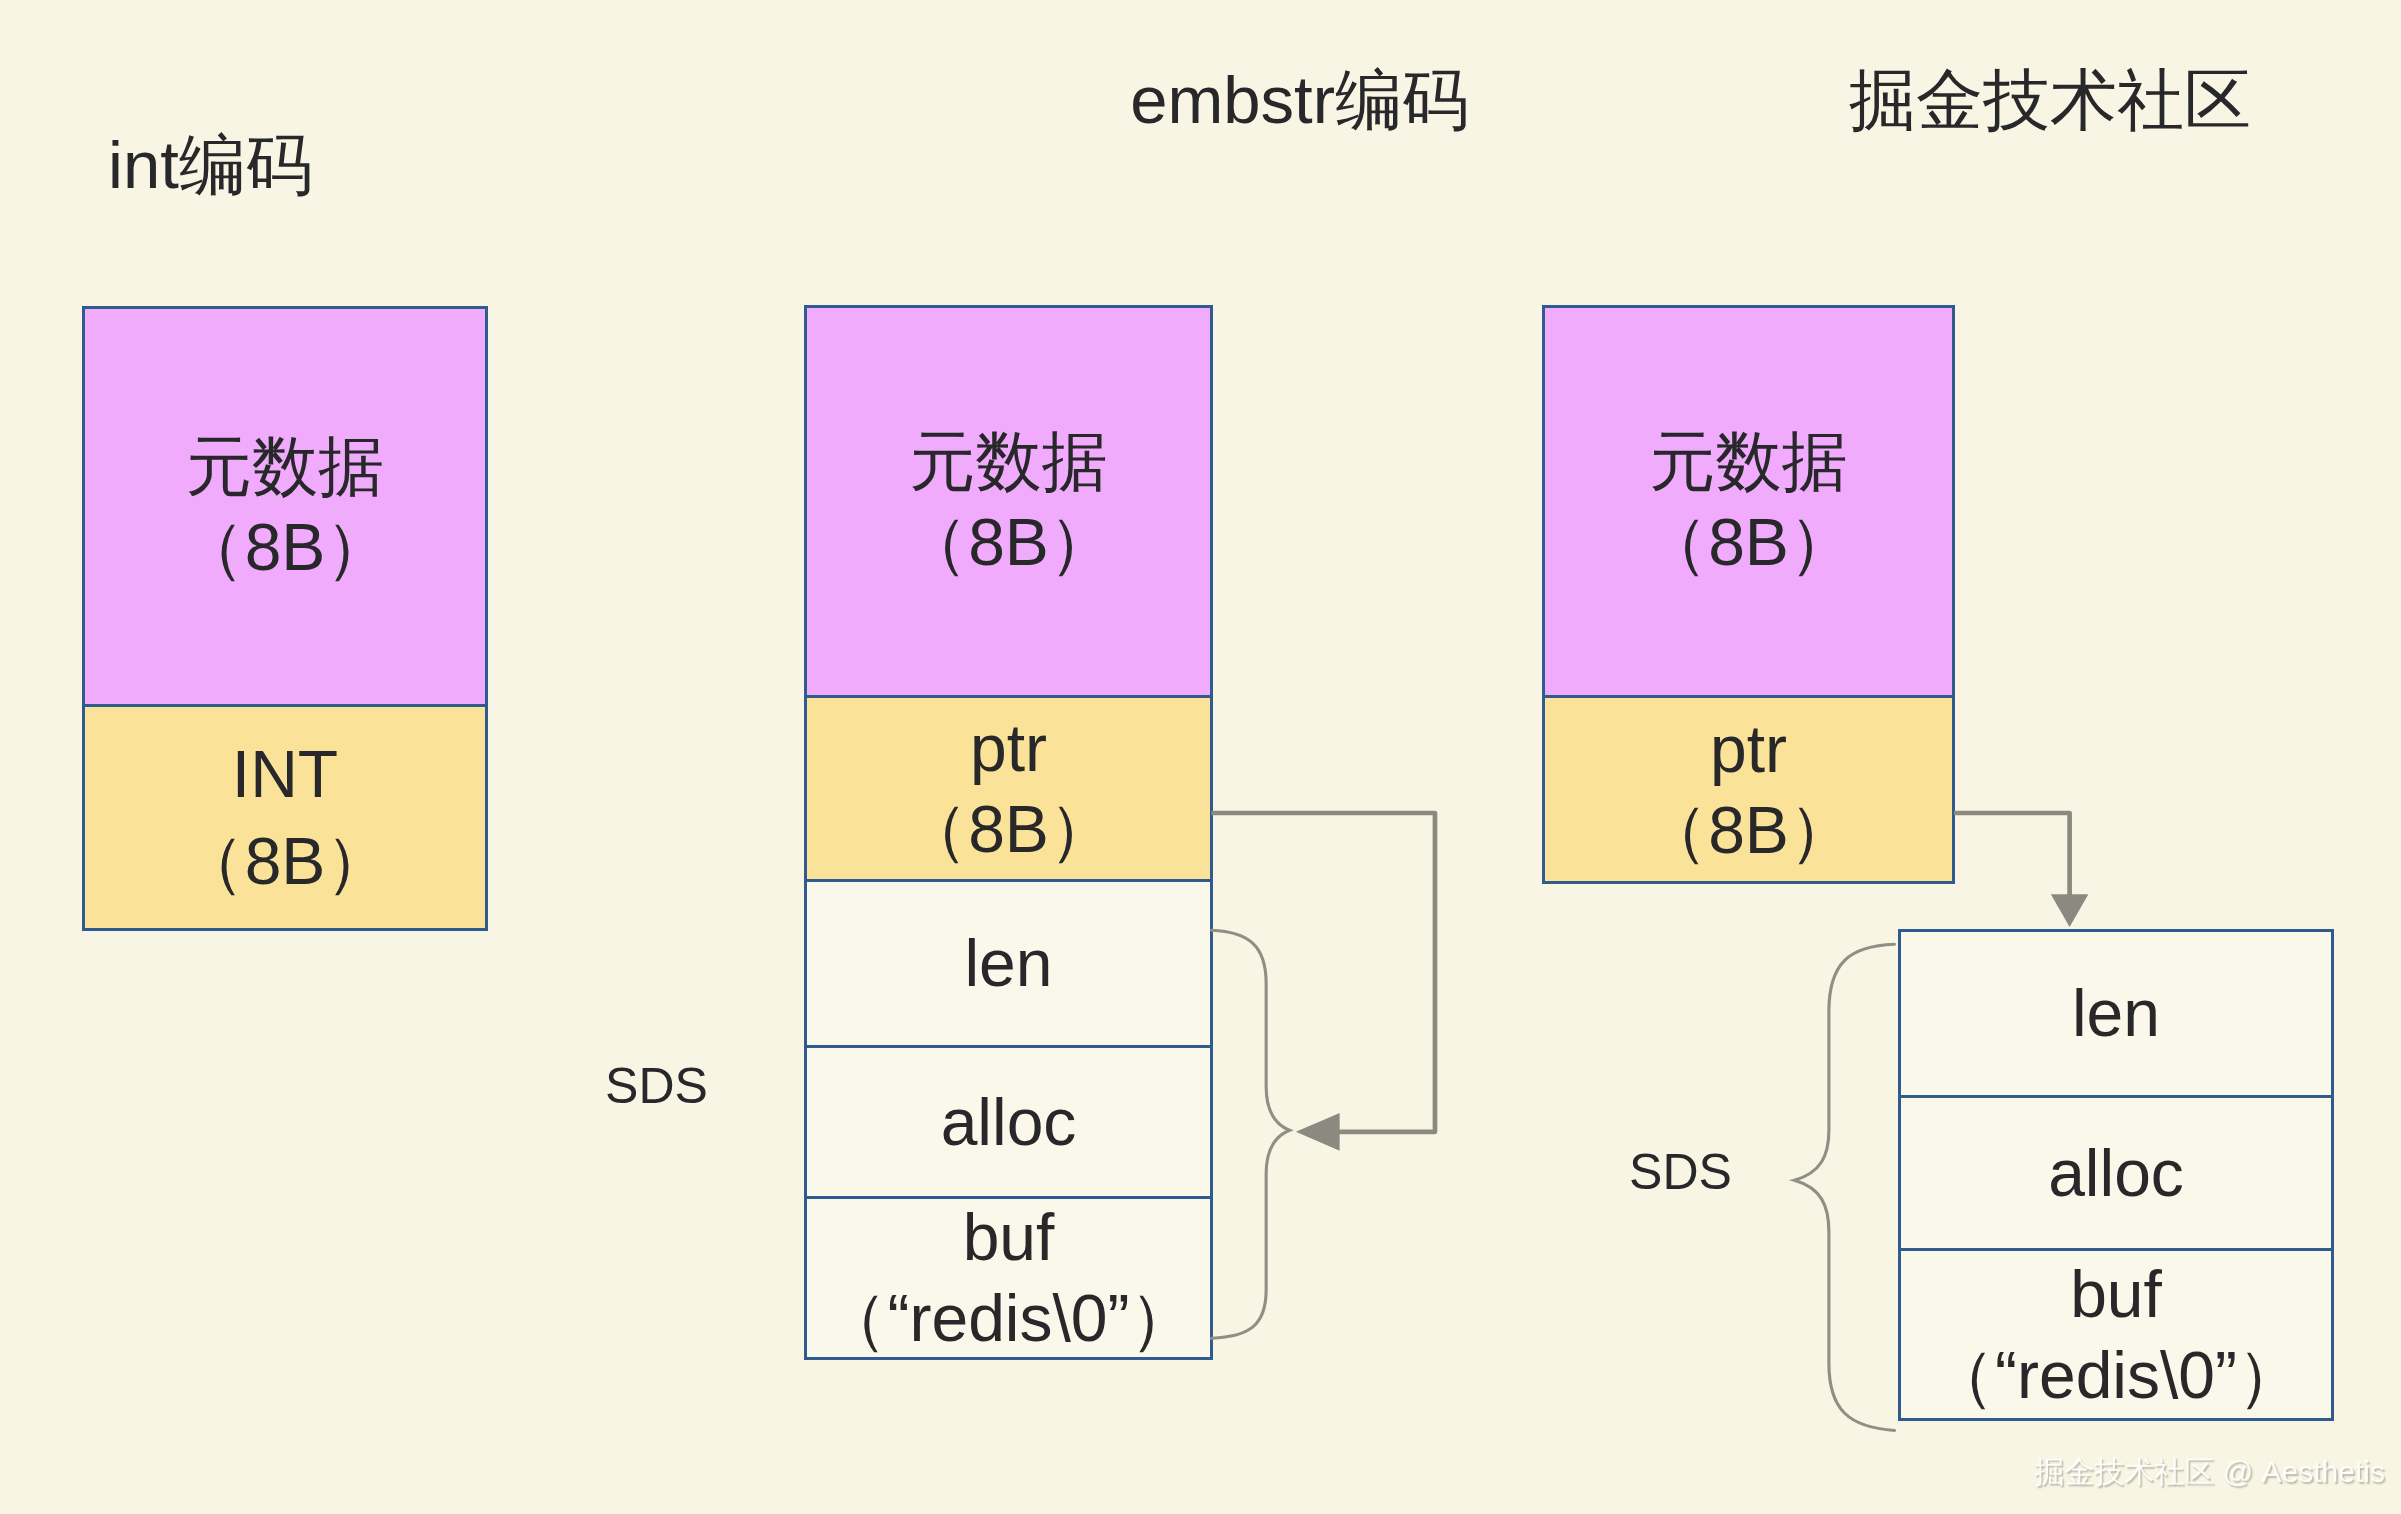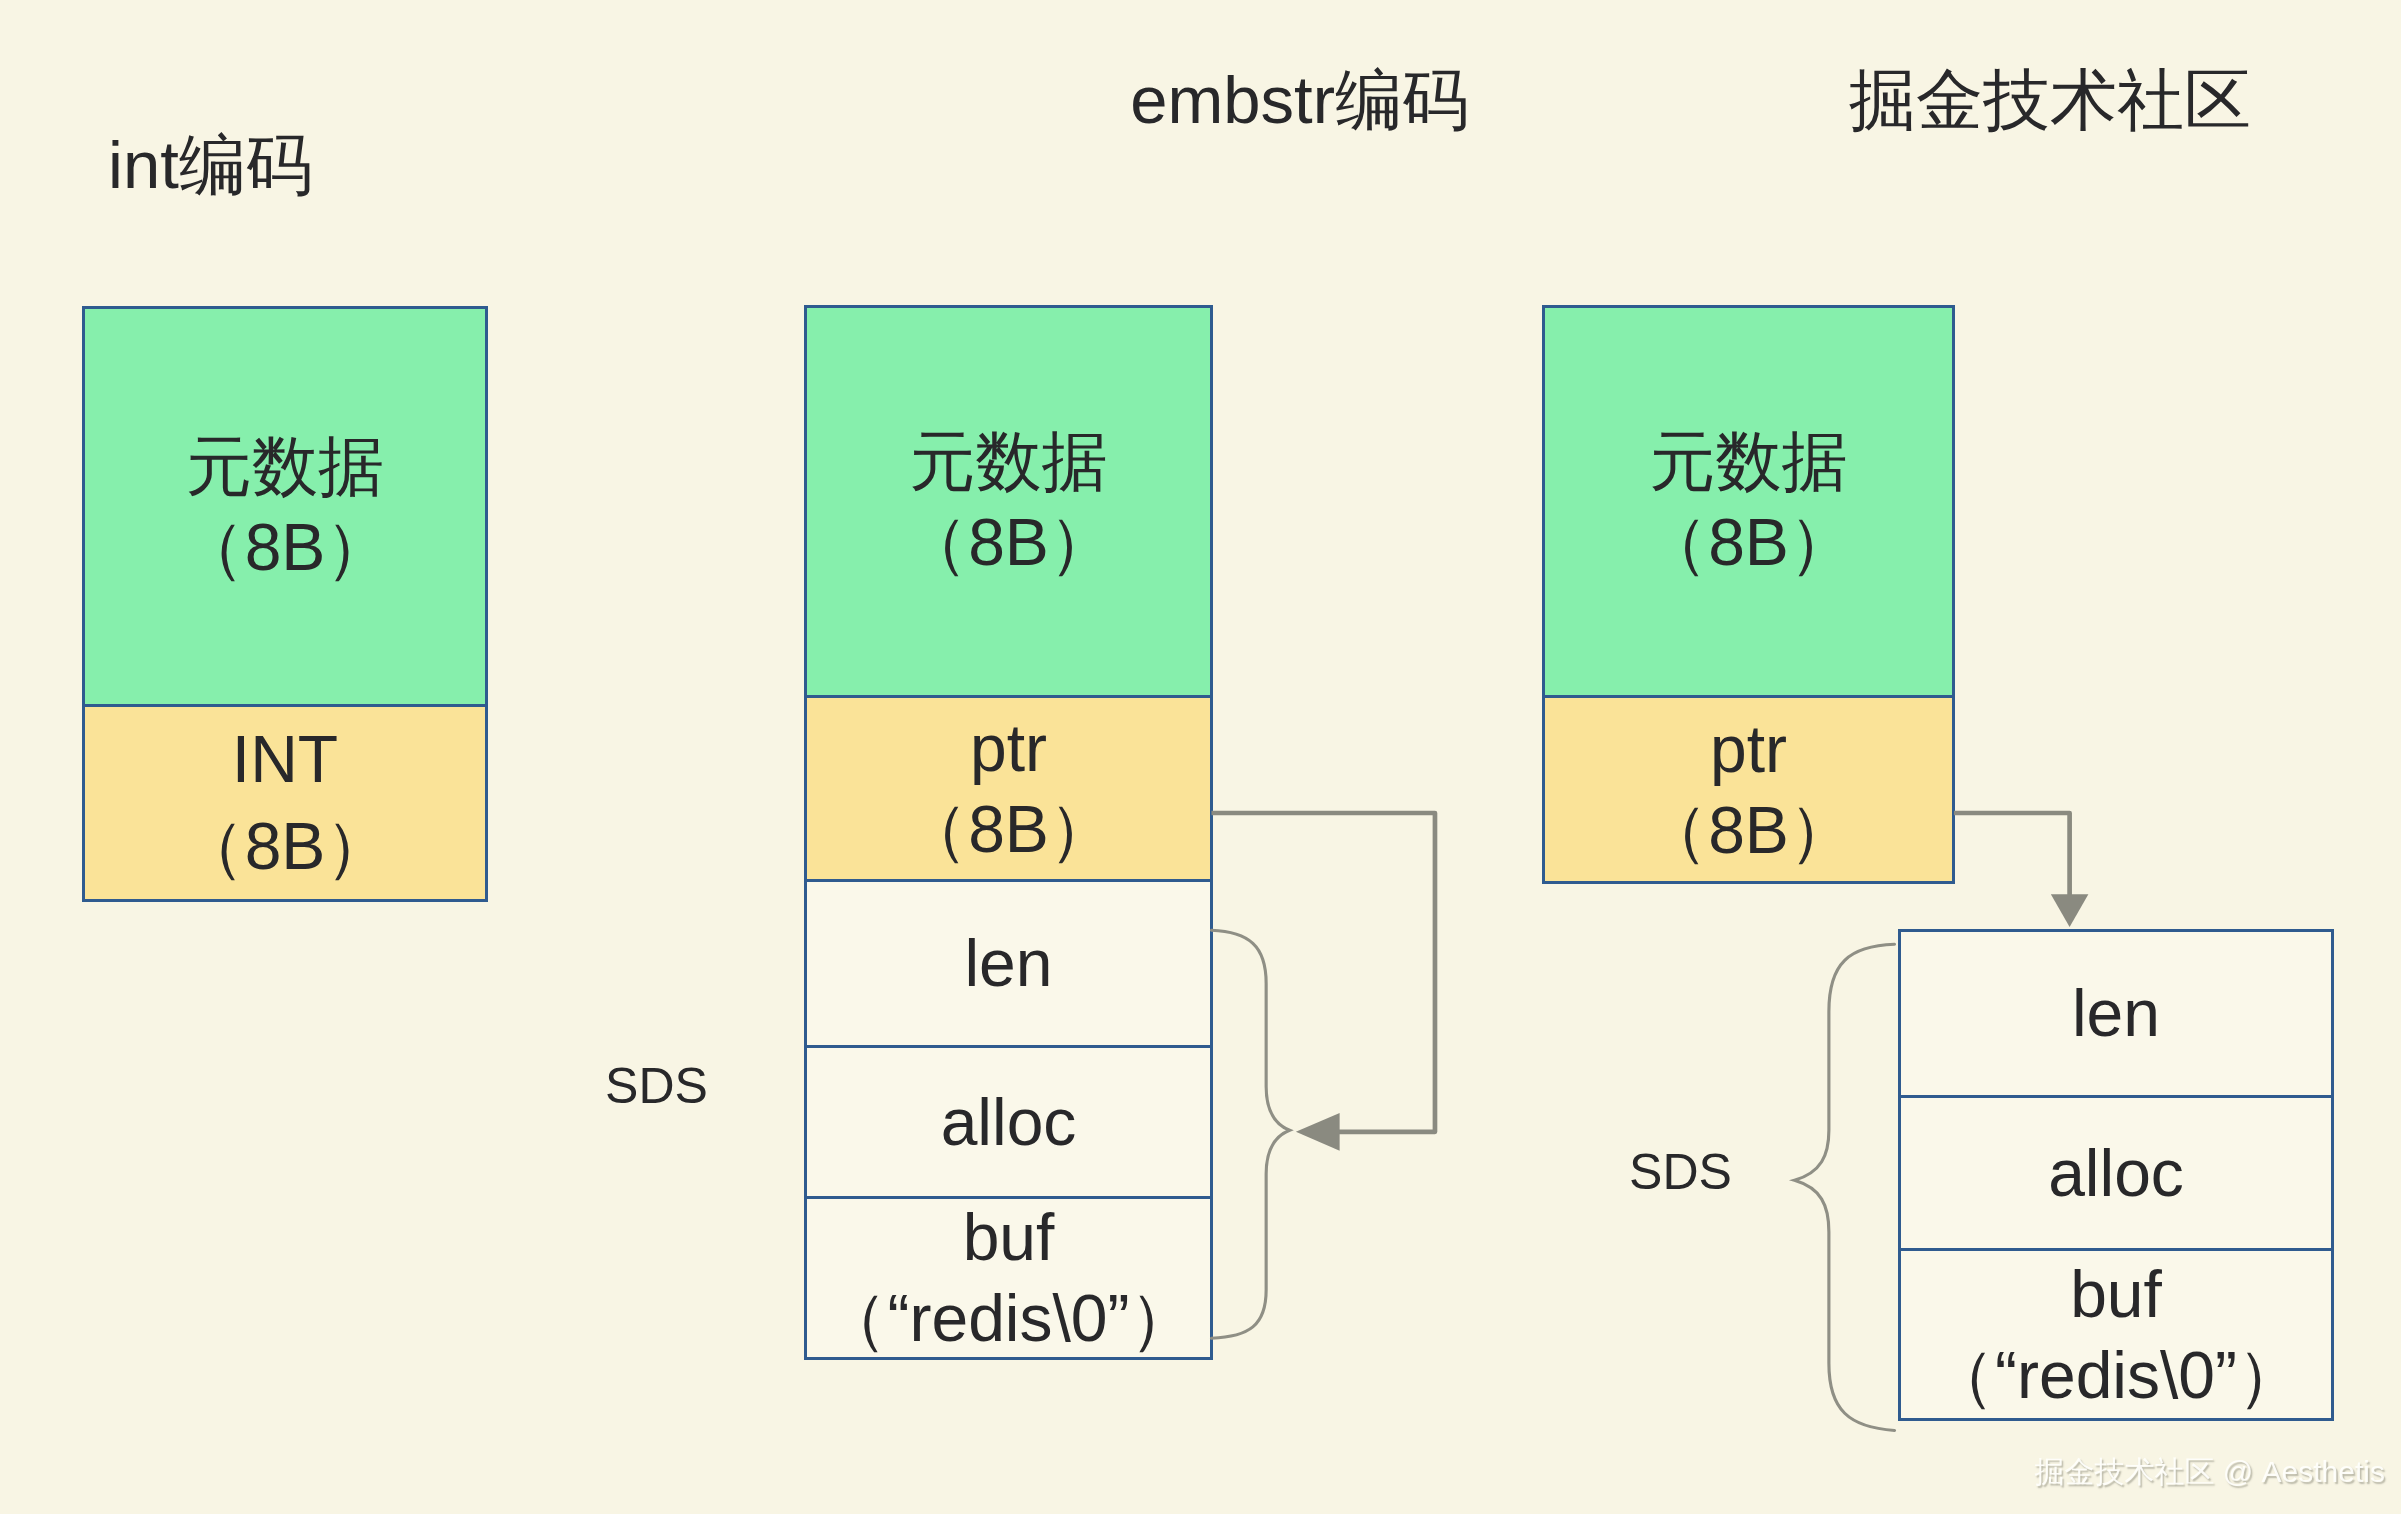--- a/index.html
+++ b/index.html
@@ -26,21 +26,21 @@
     box-sizing:content-box;
   }
   .cell{
     display:flex;
     flex-direction:column;
     align-items:center;
     justify-content:center;
     box-sizing:border-box;
   }
   .cell + .cell{border-top:3.9px solid #2f5b8f;}
-  .cell.green{background:#86efac;}
+  .cell.green{background:#f0abfc;}
   .cell.yellow{background:#fae398;}
   .cell.plain{background:#faf8ea;}
   .cell-line{
     font-size:66px;
     line-height:81px;
     text-align:center;
     white-space:nowrap;
   }
   .sds-label{
     position:absolute;
@@ -78,21 +78,21 @@
 
   <div class="title" style="left:1501px;top:56px;width:750px;">
     <div>掘金技术社区</div>
   </div>
 
   <div class="stack" style="left:82px;top:306px;width:400px;">
     <div class="cell green" style="height:395px;">
       <div class="cell-line">元数据</div>
       <div class="cell-line">（8B）</div>
     </div>
-    <div class="cell yellow" style="height:195px;gap:6px;">
+    <div class="cell yellow" style="height:224px;gap:6px;">
       <div class="cell-line">INT</div>
       <div class="cell-line">（8B）</div>
     </div>
   </div>
 
   <div class="stack" style="left:804px;top:305px;width:403px;">
     <div class="cell green" style="height:387px;">
       <div class="cell-line">元数据</div>
       <div class="cell-line">（8B）</div>
     </div>

